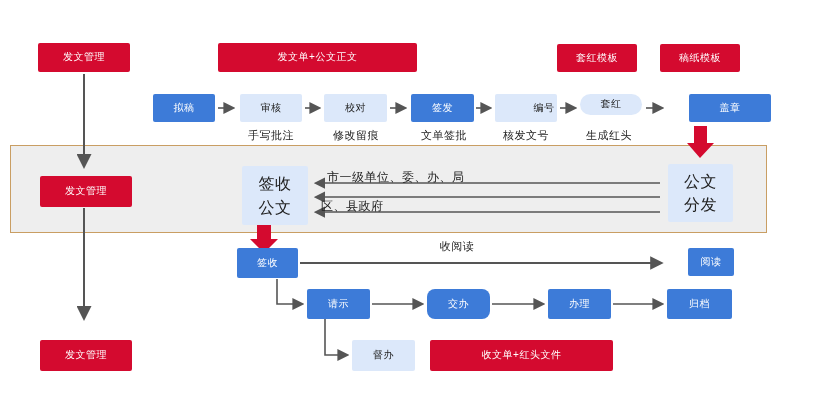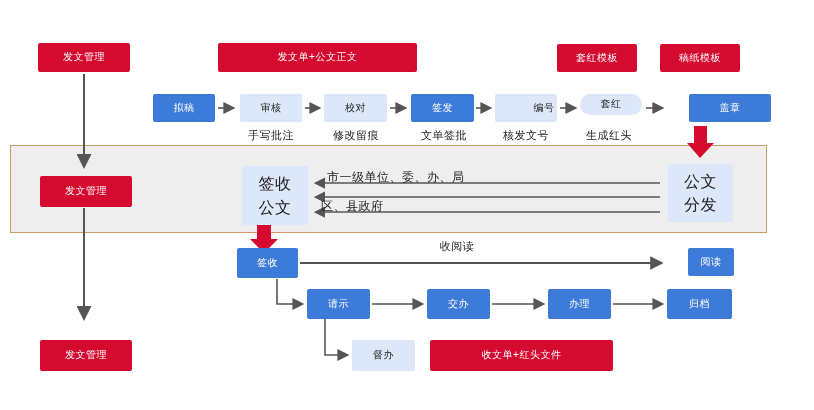--- a/index.html
+++ b/index.html
@@ -126,21 +126,21 @@
       <span>签收</span>
     </div>
   <div class="box solid" style="left:667px;top:248px;width:46px;height:28px;margin-left:21px;">
       <span>阅读</span>
     </div>
   <div class="note" style="left:417px;top:239px;width:80px;">收阅读</div>
 
   <div class="box solid" style="left:307px;top:289px;width:63px;height:30px;">
       <span>请示</span>
     </div>
-  <div class="box solid" style="left:427px;top:289px;width:63px;height:30px;">
+  <div class="box solid" style="left:427px;top:289px;width:63px;height:30px;border-radius:8px;">
       <span>交办</span>
     </div>
   <div class="box solid" style="left:667px;top:289px;width:65px;height:30px;">
       <span>归档</span>
     </div>
   <div class="box solid" style="left:548px;top:289px;width:63px;height:30px;">
       <span>办理</span>
     </div>
 
   <div class="box light" style="left:352px;top:340px;width:63px;height:31px;">

